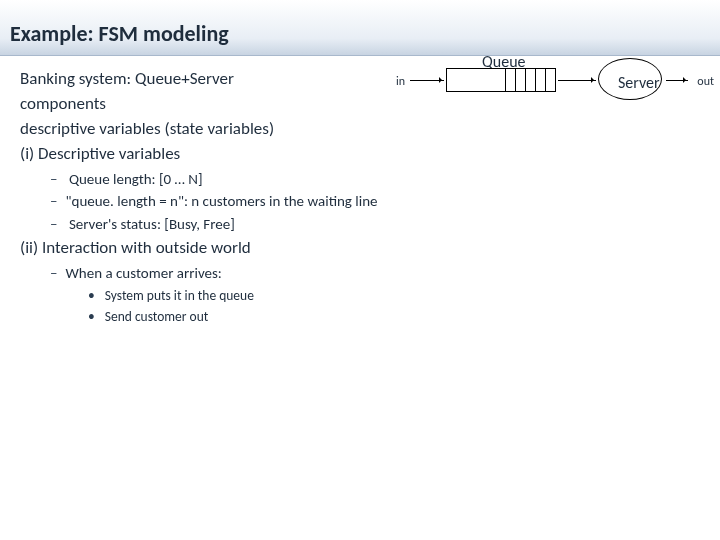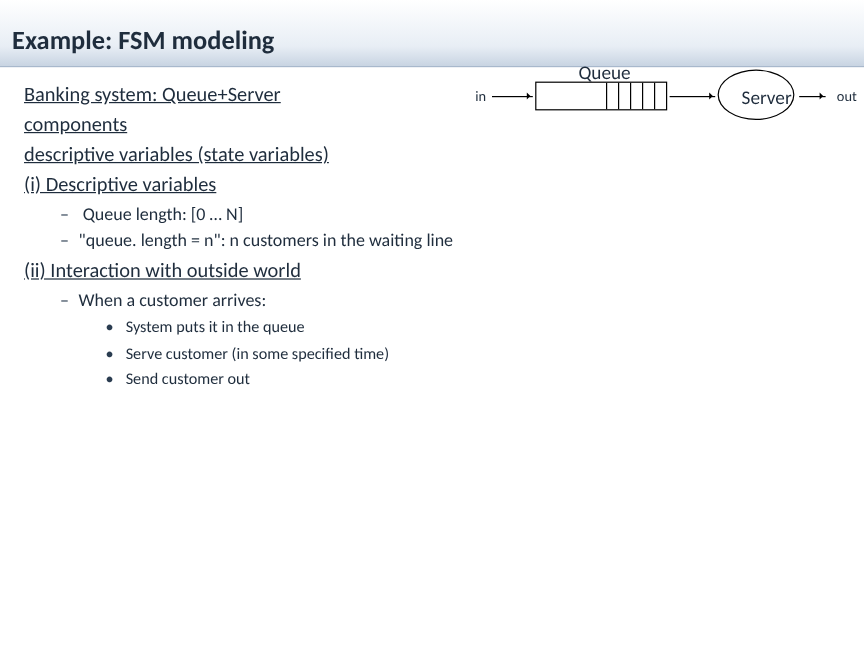--- a/index.html
+++ b/index.html
@@ -19,21 +19,21 @@
     font-size: 22px;
     font-weight: 700;
     color: #1f2d3d;
   }
   .content {
     padding: 10px 0 0 20px;
     font-size: 17px;
     color: #1f2d3d;
     position: relative;
   }
-  .line { margin: 2px 0; line-height: 1.35; text-decoration: underline; }
+  .line { margin: 2px 0; line-height: 1.35; }
   .line.bold { font-weight: 500; }
   .sub-1 {
     margin-left: 30px;
     font-size: 15px;
     line-height: 1.5;
   }
   .sub-1::before {
     content: "–";
     margin-right: 8px;
     color: #2a3c50;
@@ -123,25 +123,27 @@
 <div class="content">
   <div class="line bold">Banking system: Queue+Server</div>
   <div class="line">components</div>
   <div class="line">descriptive variables (state variables)</div>
   <div class="line">(i) Descriptive variables</div>
 
   <div class="sub-1">
     <span class="ul">Queue length</span><span>: [0 … N]</span>
   </div>
   <div class="sub-1"><span>"queue. length = n":  n customers in the waiting line</span></div>
+  <div class="sub-1">
+    <span class="ul">Server's status</span><span>: [Busy, Free]</span>
+  </div>
 
   <div class="line">(ii) Interaction with outside world</div>
   <div class="sub-1"><span>When a customer arrives:</span></div>
   <div class="sub-2"><span>System puts it in the queue</span></div>
-  <div class="sub-2"><span>Serve customer (in some specified time)</span></div>
   <div class="sub-2"><span>Send customer out</span></div>
 </div>
 
 <div class="diagram">
   <div class="in-lbl">in</div>
   <div class="arrow a1"></div>
   <div class="queue-lbl">Queue</div>
   <div class="queue-box">
     <div class="slot first"></div>
     <div class="slot"></div>

